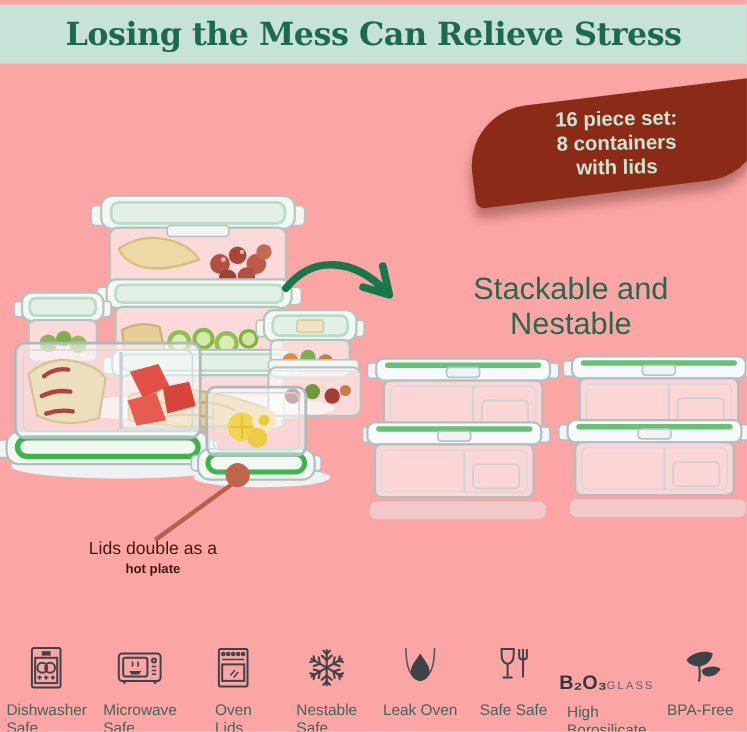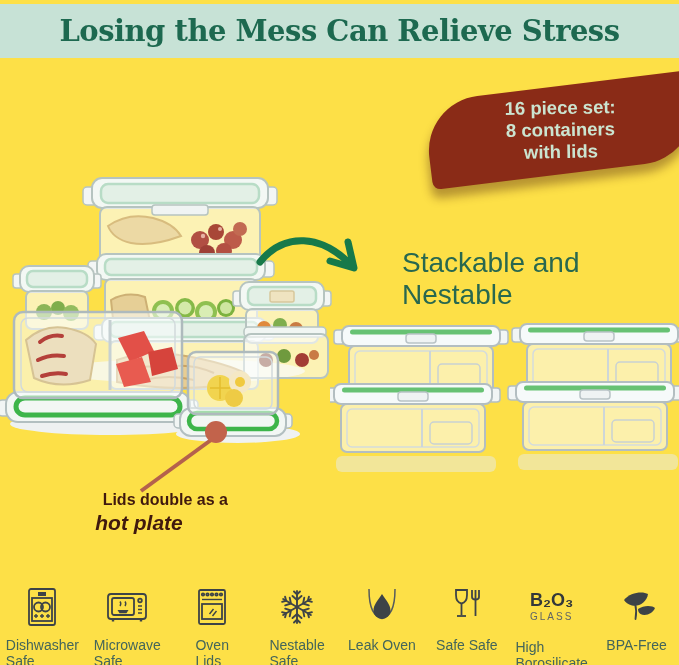--- a/index.html
+++ b/index.html
@@ -1,52 +1,52 @@
 <!DOCTYPE html>
 <html style="--banner-bg: #c7e2d6; --banner-text: #1d6950; --badge-bg: #8a2b17; --badge-text: #cbe4d0; --heading-green: #28684f; --arrow-green: #17794a; --callout-text: #40190e; --callout-line: #b4614c; --callout-dot: #c2634b; --label-green: #44655a; --icon-charcoal: #3d4347; --seal-green: #3db54a; --gasket-green: #67c273; --lid-mint: #e3f0e6;"><head>
 <meta charset="utf-8">
 <style>
   html,body{margin:0;padding:0;}
   body{width:679px;height:665px;background:#fff;font-family:"Liberation Sans",sans-serif;}
-  #canvas{position:relative;width:679px;height:665px;overflow:hidden;background:#fde047;}
+  #canvas{position:relative;width:679px;height:665px;overflow:hidden;background:#fca5a5;}
 
   
   .banner{position:absolute;top:4px;left:0;width:679px;height:54px;
     background:var(--banner-bg,#c7e2d6);display:flex;align-items:center;justify-content:center;}
   .banner h1{margin:0;font-family:"DejaVu Serif","Liberation Serif",serif;font-size:29px;
     font-weight:700;color:var(--banner-text,#1d6950);letter-spacing:-0.5px;}
 
   
   .badge{position:absolute;top:86px;right:-16px;width:268px;height:88px;
     background:var(--badge-bg,#8a2b17);border-radius:55px 8px 55px 8px;
     transform:rotate(-7deg);box-shadow:-2px 9px 10px rgba(70,25,12,.38);
     display:flex;align-items:center;justify-content:center;}
   .badge .txt{transform:rotate(6deg);white-space:pre-line;text-align:center;
     color:var(--badge-text,#cbe4d0);font-weight:700;font-size:18.5px;line-height:1.18;}
 
   
-  .stackable{position:absolute;left:402px;top:247px;width:234px;
+  .stackable{position:absolute;left:402px;top:247px;width:234px;text-align:center;
     font-size:28px;line-height:1.14;color:var(--heading-green,#28684f);white-space:pre-line;}
 
   
   .callout-text{position:absolute;left:50px;top:490px;width:178px;text-align:center;
     color:var(--callout-text,#40190e);line-height:1.25;}
-  .callout-text .l1{font-size:16px;font-weight:700;display:block;text-align:right;}
-  .callout-text .l2{font-size:21px;font-weight:700;font-style:italic;display:block;}
+  .callout-text .l1{font-size:16px;font-weight:400;display:block;}
+  .callout-text .l2{font-size:12px;font-weight:700;display:block;}
 
   
   .abs{position:absolute;}
 
   
   .features{position:absolute;left:0;top:583px;width:679px;display:flex;}
   .feature{flex:1 1 0;display:flex;flex-direction:column;align-items:center;min-width:0;}
   .feature .ic{height:46px;display:flex;align-items:flex-end;justify-content:center;}
   .feature .lbl{margin-top:8px;font-size:14px;line-height:1.15;color:var(--label-green,#44655a);
     text-align:left;white-space:pre-line;}
-  .boro{display:flex;flex-direction:column;align-items:center;line-height:1;padding-bottom:2px;}
+  .boro{display:flex;flex-direction:row;align-items:center;line-height:1;padding-bottom:2px;}
   .boro .f{font-weight:700;font-size:18px;color:#33383a;}
   .boro .g{font-size:10px;letter-spacing:2px;color:#5f6466;margin-top:3px;text-align:center;}
 </style>
 </head>
 <body>
 
 <div id="canvas">
 
   <div class="banner">
     <h1>Losing the Mess Can Relieve Stress</h1>

